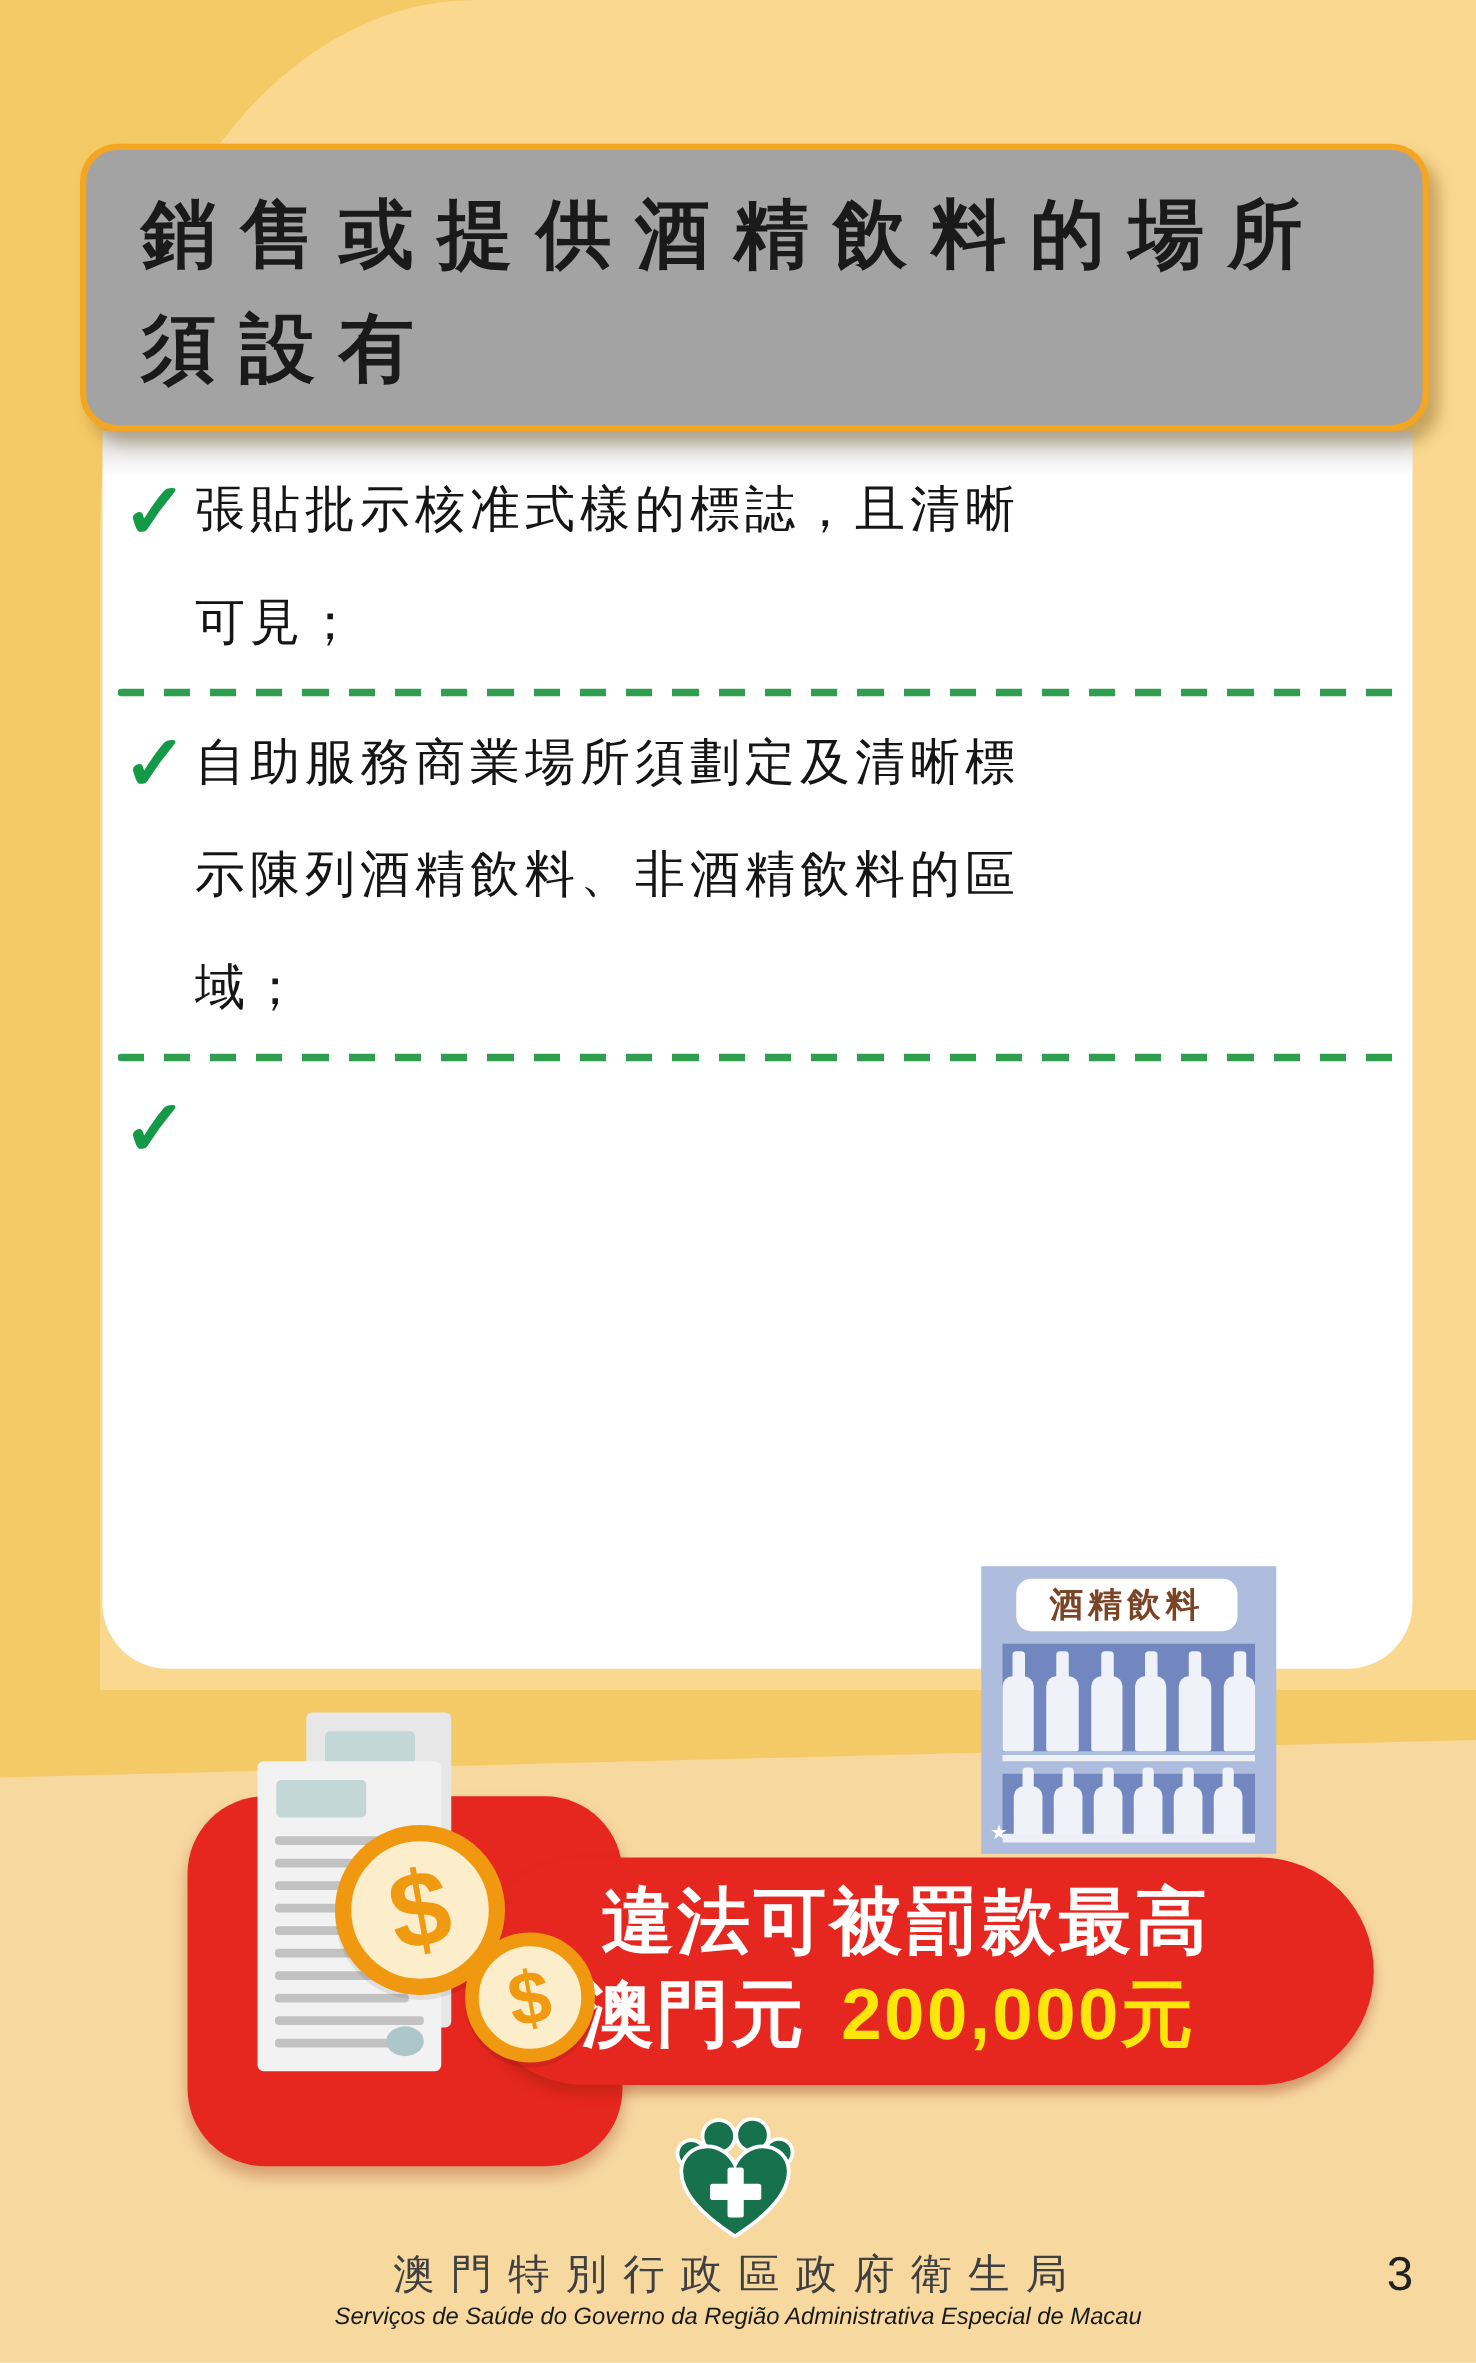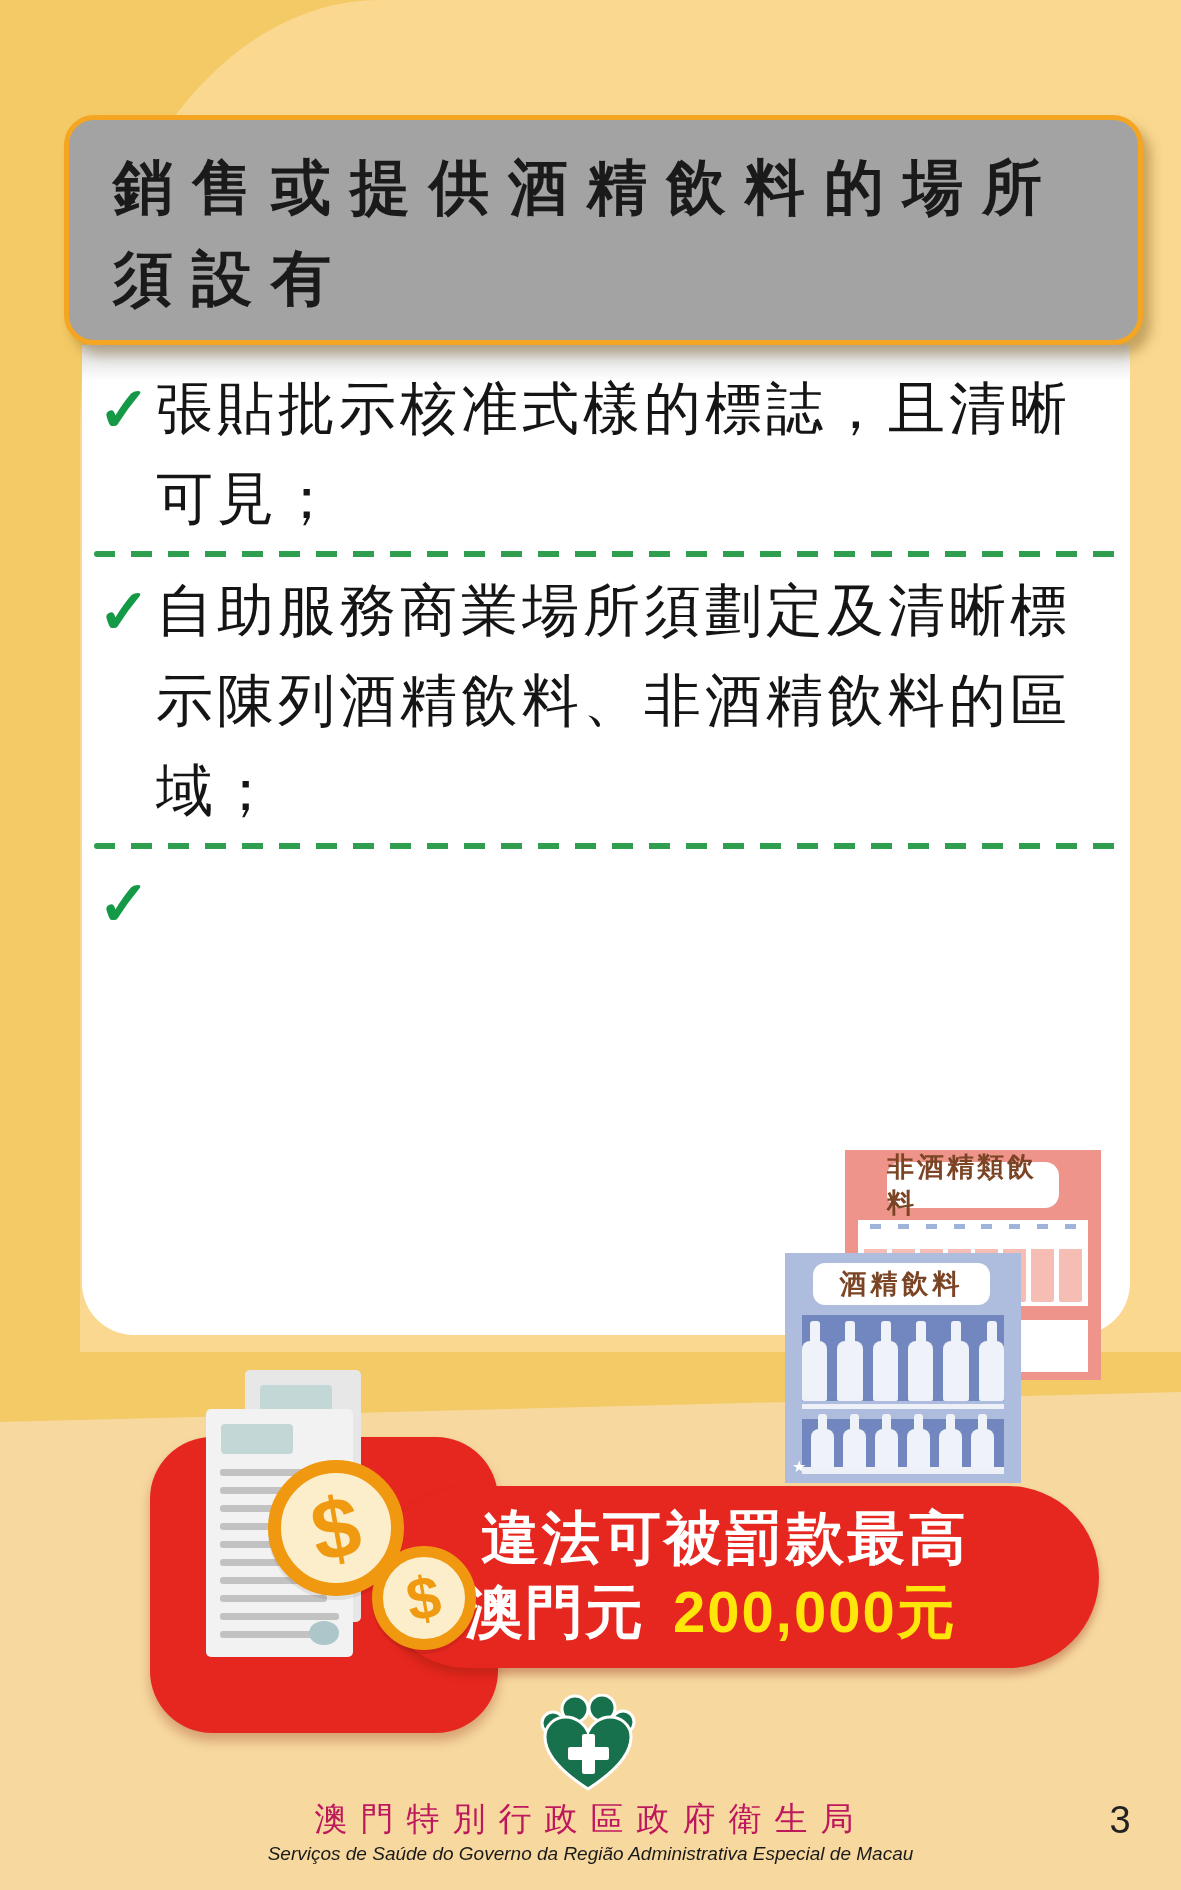--- a/index.html
+++ b/index.html
@@ -21,21 +21,21 @@
   .header-box h1 { padding:22px 0 0 44px; font-size:60px; font-weight:bold; color:#1A1A1A;
                    letter-spacing:19px; line-height:1.52; white-space:pre-line; }
 
   
   .card { position:absolute; left:82px; top:345px; width:1048px; height:990px;
           border-radius:0 0 52px 52px; z-index:2;
           background:linear-gradient(180deg,#D7D7D7 0,#FFFFFF 36px); padding-top:18px; }
   .item { display:flex; padding:0 26px 0 16px; }
   .chk { flex:0 0 58px; width:58px; font-size:62px; line-height:90px; color:#149A47;
          font-weight:bold; transform:translateY(2px); }
-  .itxt { font-size:57px; letter-spacing:4px; line-height:90px; font-weight:500;
+  .itxt { font-size:40px; letter-spacing:4px; line-height:90px; font-weight:500;
           color:#151515; white-space:pre-line; }
   .sep { height:6px; margin:8px 12px; border-radius:3px;
          background:repeating-linear-gradient(90deg,#2F9E4F 0 21px, transparent 21px 37px); }
 
   
   .shelf-pink { position:absolute; left:845px; top:1150px; width:256px; height:230px;
                 background:#EE948A; z-index:3; }
   .shelf-pink .slabel { position:absolute; left:42px; top:12px; width:172px; height:46px;
                 background:#FFFFFF; border-radius:14px; display:flex; align-items:center;
                 justify-content:center; font-size:27px; font-weight:bold; color:#7B4425;
@@ -96,21 +96,21 @@
           box-shadow:0 4px 0 rgba(0,0,0,.08); }
   .coin-big { left:268px; top:1460px; width:136px; height:136px; }
   .coin-small { left:372px; top:1546px; width:104px; height:104px; border-width:11px; z-index:10; }
   .coin span { color:#F09A12; font-weight:bold; transform:rotate(-10deg); }
   .coin-big span { font-size:86px; }
   .coin-small span { font-size:60px; }
 
   
   .logo { position:absolute; left:538px; top:1694px; width:100px; height:100px; z-index:10; }
   .footer-zh { position:absolute; left:0; right:0; top:1797px; text-align:center;
-               font-size:33px; letter-spacing:13px; font-weight:500; color:#be185d; z-index:10; }
+               font-size:33px; letter-spacing:13px; font-weight:500; color:#404040; z-index:10; }
   .footer-pt { position:absolute; left:0; right:0; top:1843px; text-align:center;
                font-size:19px; color:#1A1A1A; z-index:10;font-style:italic; }
   .page-num { position:absolute; left:1090px; top:1799px; width:60px; text-align:center;
               font-size:38px; color:#222222; z-index:10; }
 </style>
 </head>
 <body>
 
 <div class="page">
 
@@ -134,34 +134,20 @@
       <span class="itxt">自助服務商業場所須劃定及清晰標
 示陳列酒精飲料、非酒精飲料的區
 域；</span>
     </div>
     <div class="sep"></div>
     <div class="item">
       <span class="chk">✓</span>
     </div>
   </div>
 
-  <div class="shelf-pink">
-    <div class="slabel">非酒精類飲料</div>
-    <div class="prow1">
-        <s class="pb"></s>
-        <s class="pb"></s>
-        <s class="pb"></s>
-        <s class="pb"></s>
-        <s class="pb"></s>
-        <s class="pb"></s>
-        <s class="pb"></s>
-        <s class="pb"></s>
-      </div>
-    <div class="prow2"></div>
-  </div>
 
   <div class="shelf-blue">
     <div class="slabel">酒精飲料</div>
     <div class="brow brow-top">
         <s class="wb"></s>
         <s class="wb"></s>
         <s class="wb"></s>
         <s class="wb"></s>
         <s class="wb"></s>
         <s class="wb"></s>

